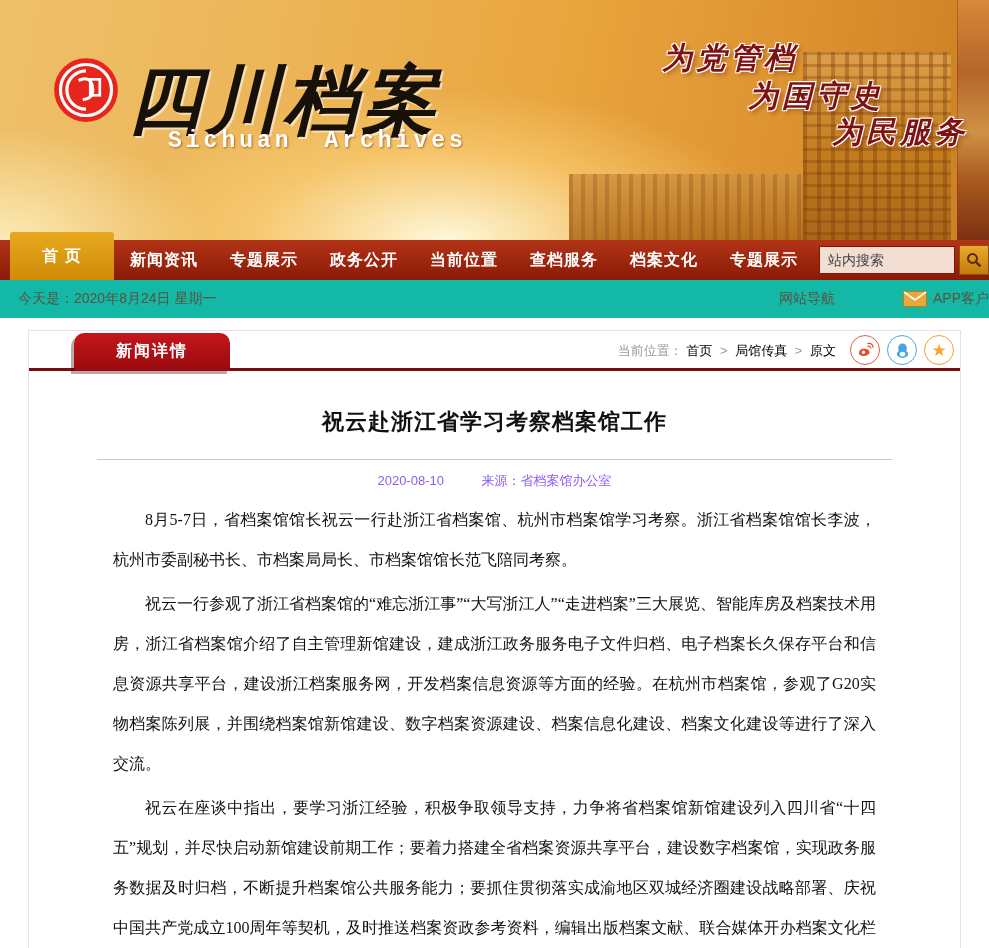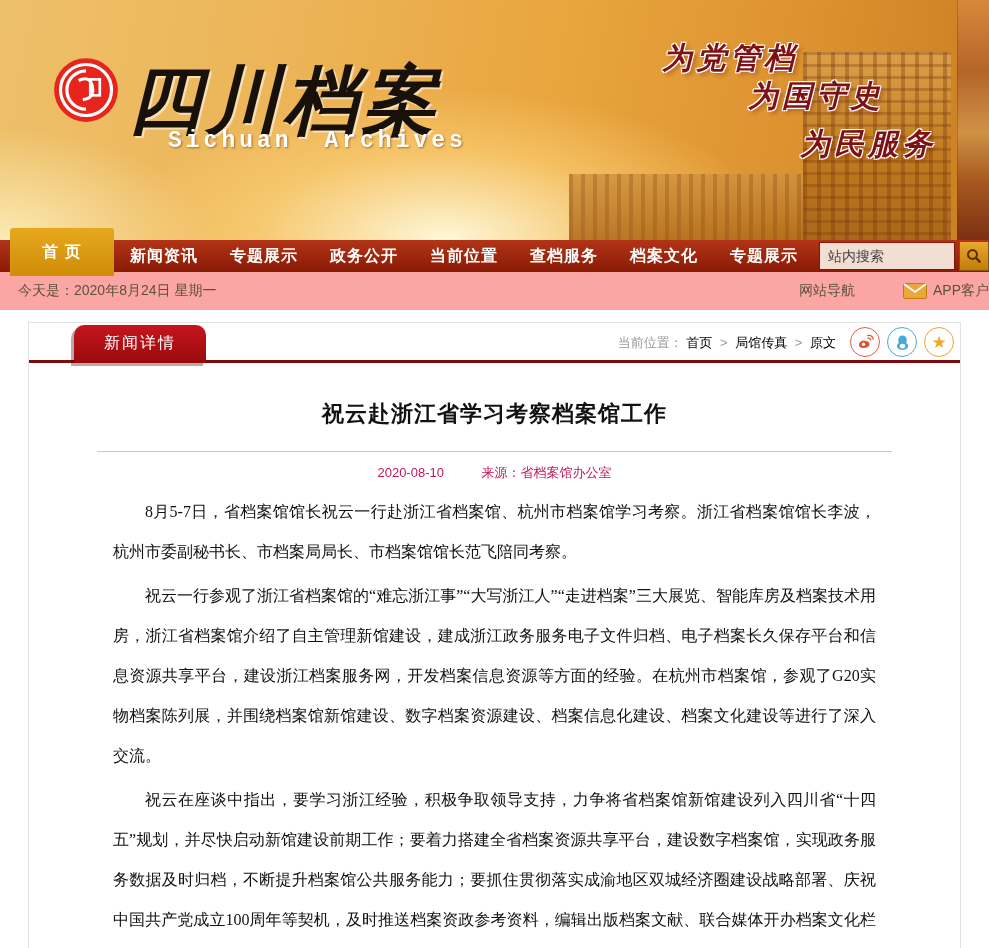--- a/index.html
+++ b/index.html
@@ -31,70 +31,70 @@
     font-family:"DejaVu Serif", serif; color:#17110a; letter-spacing:4px;
     text-shadow:2px 2px 0 rgba(255,255,255,.55); }
   .site-en { position:absolute; left:168px; top:128px; color:#fff; font-size:23px; font-weight:bold;
     font-family:Liberation Mono, monospace; letter-spacing:4px; word-spacing:14px;
     text-shadow:1px 1px 2px rgba(120,60,10,.6); }
   .slogan { position:absolute; font-size:30px; font-weight:bold; font-style:italic; color:#7e1114;
     letter-spacing:4px; z-index:5;
     text-shadow:-1px -1px 0 #fff,1px -1px 0 #fff,-1px 1px 0 #fff,1px 1px 0 #fff,3px 3px 4px rgba(120,30,10,.45); }
   .slogan-1 { left:662px; top:38px; }
   .slogan-2 { left:748px; top:76px; }
-  .slogan-3 { left:800px; top:112px;margin-top:12px; }
-
-  
-  .nav { position:relative; height:32px; background:linear-gradient(180deg,#b23418,#8a1a05);
+  .slogan-3 { left:832px; top:112px; }
+
+  
+  .nav { position:relative; height:40px; background:linear-gradient(180deg,#b23418,#8a1a05);
     display:flex; align-items:center; z-index:10; }
   .nav-item { width:100px; height:40px; line-height:40px; text-align:center; color:#fff;
     font-size:16px; font-weight:bold; text-decoration:none; letter-spacing:1px; }
   .nav-item.active { width:104px; height:48px; line-height:48px; margin-top:-8px; margin-left:10px;
     background:linear-gradient(180deg,#e7a81d,#cf8c08); border-radius:3px 3px 0 0; }
   .nav-search { margin-left:auto; display:flex; align-items:center; }
   .nav-search input { width:136px; height:26px; background:#f3ded3; border:1px solid #7c1a06;
     padding:13px 8px; font-size:14px; color:#333; outline:none; }
   .nav-search input::placeholder { color:#444; opacity:1; }
   .search-btn { width:30px; height:30px; margin-left:4px; border:1px solid #8a5205;
     background:linear-gradient(180deg,#eaa92e,#c07d0a); display:flex; align-items:center;
     justify-content:center; cursor:pointer; }
 
   
-  .datebar { height:38px; background:#fca5a5; display:flex; align-items:center;
+  .datebar { height:38px; background:#14b8a6; display:flex; align-items:center;
     padding:0 0 0 18px; font-size:14px; color:#5c5240; overflow:hidden; white-space:nowrap; }
   .datebar .right { margin-left:auto; display:flex; align-items:center; gap:8px; }
   .datebar a { color:#5c5240; text-decoration:none; }
-  .sitemap-link { margin-right:40px;font-family:Liberation Serif, serif; }
+  .sitemap-link { margin-right:60px;font-family:Liberation Serif, serif; }
   .app-link { display:flex; align-items:center; gap:6px; margin-right:-14px; }
   .env-icon { width:24px; height:16px; }
 
   
   .content { margin:12px 28px 0; border:1px solid #e3e3e3; background:#fff; min-height:604px; }
   .tabrow { position:relative; height:40px; border-bottom:3px solid #7b0d11; }
-  .news-tab { position:absolute; left:45px; top:2px; height:38px; line-height:36px; padding:0 30px;
+  .news-tab { position:absolute; left:45px; top:2px; height:38px; line-height:36px; padding:0 42px;
     background:linear-gradient(180deg,#c5161c,#990a0e); border-radius:10px 10px 0 0;
-    color:#fff; font-size:16px; font-weight:normal; letter-spacing:2px;
+    color:#fff; font-size:16px; font-weight:bold; letter-spacing:2px;
     box-shadow:-3px 3px 0 rgba(60,5,5,.35); }
   .breadcrumb { position:absolute; right:124px; top:0; height:40px; line-height:40px;
     font-size:13px; color:#999; }
   .breadcrumb a { color:#000000; text-decoration:none; }
   .breadcrumb .sep { margin:0 4px; color:#999; }
   .share-icons { position:absolute; right:6px; top:4px; display:flex; gap:7px; }
   .share-icon { width:30px; height:30px; border-radius:50%; background:#fff; display:flex;
     align-items:center; justify-content:center; cursor:pointer; }
   .share-weibo { border:1px solid #e06040; }
   .share-qq { border:1px solid #4aa7dc; }
   .share-star { border:1px solid #f0a030; color:#f5a623; font-size:17px; }
 
   
   .article { padding:0 68px 24px; }
   .article h1 { text-align:center; font-size:22px; font-weight:bold; color:#111;
     font-family:"Liberation Serif", serif; padding:36px 0 22px; letter-spacing:1px; }
   .title-rule { border:none; border-top:1px solid #c8c8c8; margin:0 0 12px; }
-  .meta { text-align:center; font-size:13px; color:#be185d; margin-bottom:10px; }
+  .meta { text-align:center; font-size:13px; color:#8b5cf6; margin-bottom:10px; }
   .meta .src { margin-left:34px; }
   .article p { font-size:16px; color:#111; line-height:40px; text-indent:2em;
     text-align:justify; margin:4px 16px; font-family:"Liberation Serif", serif; }
 </style>
 </head>
 <body>
 
 <div class="banner">
   <div class="photo-strip"></div>
   <div class="building-wing"></div>

